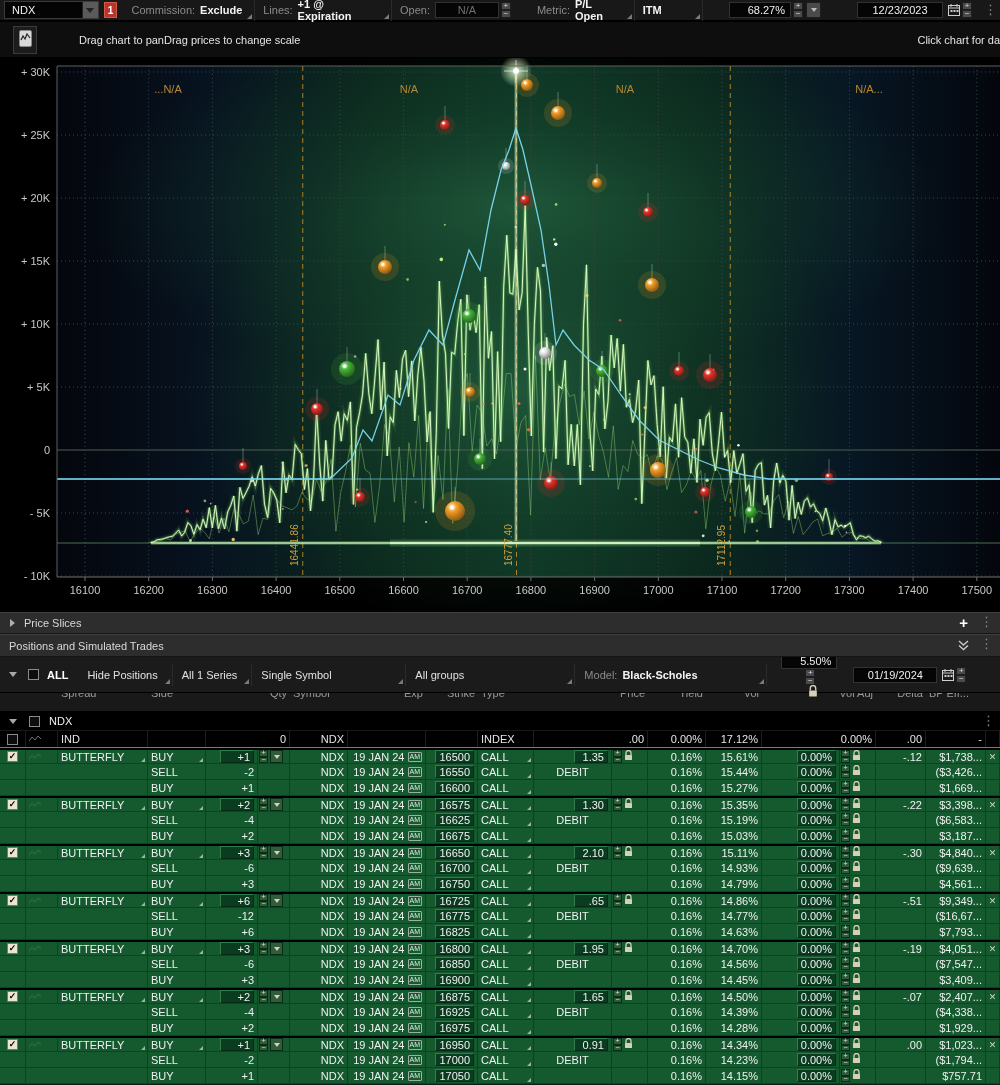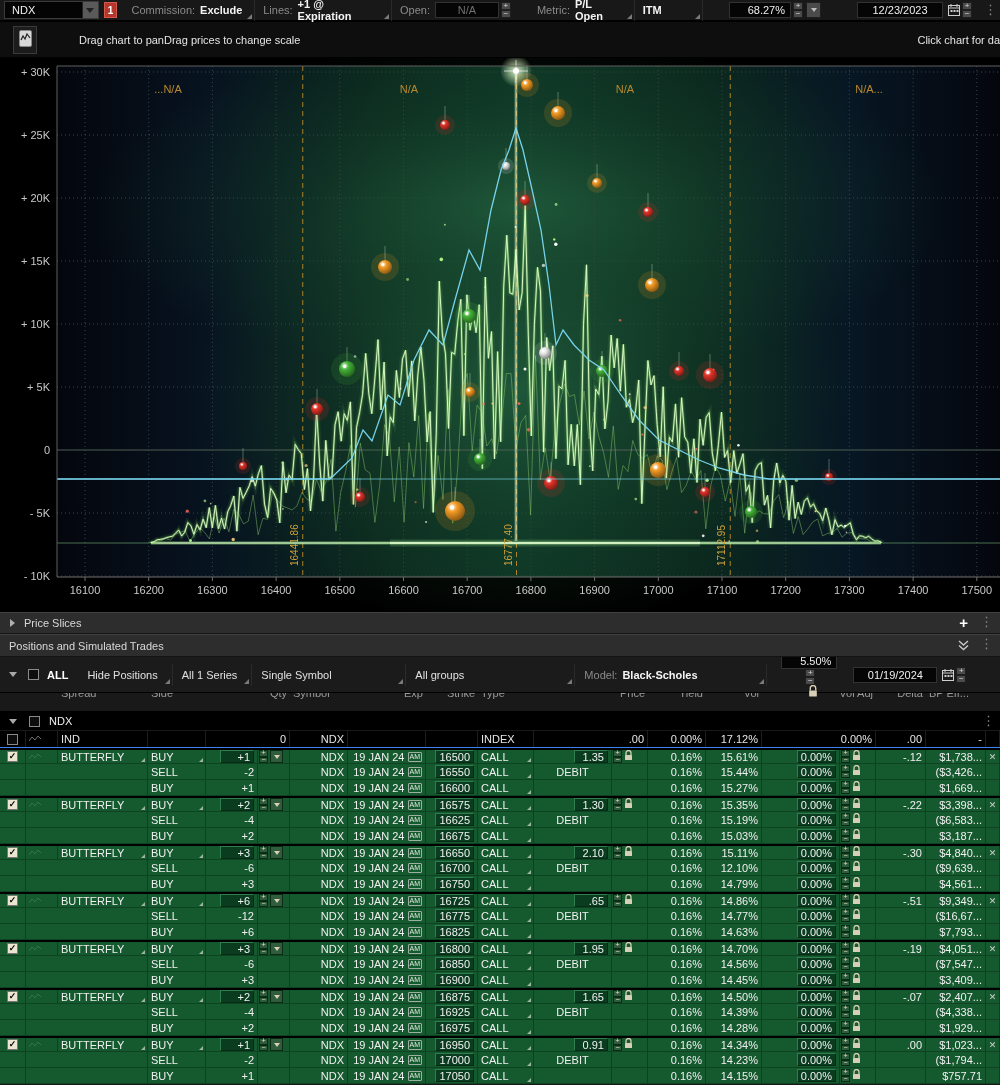--- a/index.html
+++ b/index.html
@@ -1072,21 +1072,21 @@
       </div>
   <div class="c num">
         <span class="box">16700</span>
       </div>
   <div class="c dd">CALL</div>
   <div class="c num pricecell center">
         <span class="">DEBIT</span>
       </div>
   <div class="c" style="padding:0 1px;gap:2px;"></div>
   <div class="c num">0.16%</div>
-  <div class="c num">12.10%</div>
+  <div class="c num">14.93%</div>
   <div class="c num">
         <span class="box">0.00%</span>
       </div>
   <div class="c" style="padding:0 1px;gap:2px;">
         <span class="gspin">
           <i>+</i>
           <i>−</i>
         </span>
         <span><svg width="9" height="11" viewBox="0 0 9 11">
             <path d="M2 5 V3 a2.5 2.5 0 0 1 5 0 V5" fill="none" stroke="#d8d0b6" stroke-width="1.3"></path>

